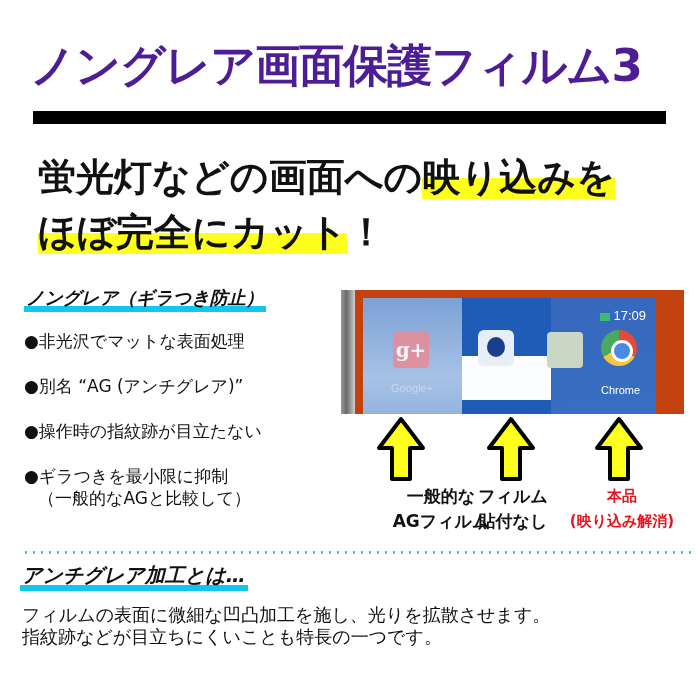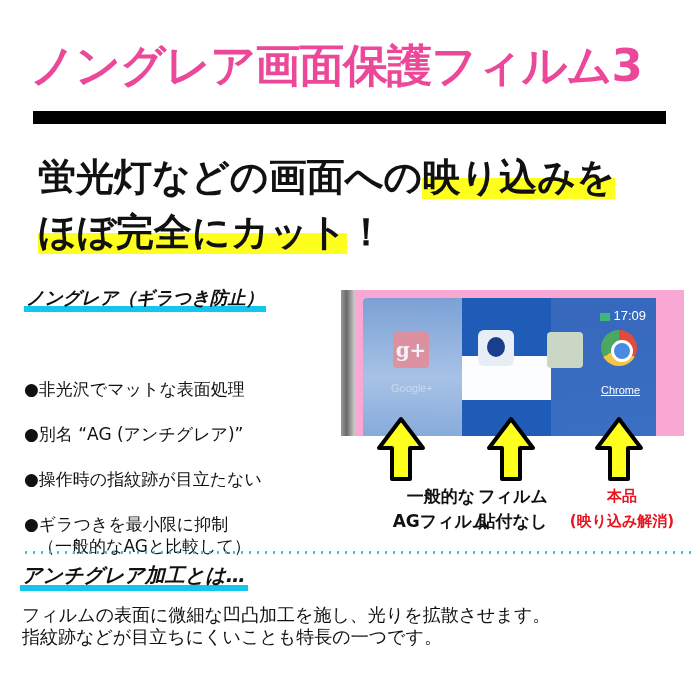--- a/index.html
+++ b/index.html
@@ -2,48 +2,48 @@
 <html><head>
 <meta charset="utf-8">
 <style>
   * { box-sizing: border-box; margin: 0; padding: 0; }
   html, body { width: 700px; height: 700px; background: #ffffff; overflow: hidden; }
   body { position: relative; font-family: "DejaVu Sans", "Liberation Sans", sans-serif; color: #111; }
 
   .title {
     position: absolute; left: 30px; top: 36px; width: 650px;
     font-size: 45px; font-weight: bold; letter-spacing: -1px; white-space: nowrap;
-    color: #ec4899;
+    color: #4c1d95;
   }
   .title-rule {
     position: absolute; left: 33px; top: 111px; width: 633px; height: 13px; background: #000;
   }
 
   .headline {
     position: absolute; left: 38px; top: 150px; width: 640px;
     font-size: 38px; font-weight: bold; line-height: 55px; color: #111; white-space: nowrap;
   }
   .hl { background: linear-gradient(to bottom, transparent 52%, #ffff1e 52%, #ffff1e 100%); }
 
   .sub-heading {
     position: absolute; font-size: 18px; font-weight: bold; font-style: italic; color: #111;
     white-space: nowrap; padding: 0 2px 2px 2px;
     background: linear-gradient(to bottom, transparent 78%, #12c6ec 78%, #12c6ec 100%);
   }
   .sh1 { left: 24px; top: 286px; }
   .sh2 { left: 20px; top: 562px; font-size: 20px; }
 
-  .bullets { position: absolute; left: 24px; top: 330px; width: 310px; margin-top: 48px; }
+  .bullets { position: absolute; left: 24px; top: 330px; width: 310px; }
   .bullet { font-size: 17px; color: #111; height: 45px; line-height: 22px; white-space: nowrap; }
   .bullet .sub { display: block; padding-left: 14px; }
 
   
   .photo {
-    position: absolute; left: 341px; top: 290px; width: 343px; height: 146px;
-    background: #f9a8d4; overflow: hidden;
+    position: absolute; left: 341px; top: 290px; width: 343px; height: 124px;
+    background: #c2410c; overflow: hidden;
   }
   .bezel { position: absolute; left: 0; top: 0; width: 14px; height: 168px;
     background: linear-gradient(to right, #9a9a9a, #6a6a6a 40%, #cfcfcf); }
   .screen {
     position: absolute; left: 22px; top: 8px; width: 293px; height: 160px;
     background: linear-gradient(160deg, #2a5fb4, #2c62b8 60%, #3a74c6);
     border-radius: 4px 8px 0 0;
   }
   .panel-ag { position: absolute; left: 0; top: 0; width: 99px; height: 160px;
     background: linear-gradient(180deg, rgba(190,215,240,0.55), rgba(220,235,250,0.7) 50%, rgba(200,225,245,0.5)); }
@@ -56,21 +56,21 @@
   .app-icon { position: absolute; width: 36px; height: 36px; border-radius: 4px; }
   .gplus { left: 30px; top: 34px; background: #e98b95; color: #fff; font: bold 20px "DejaVu Serif", serif; text-align: center; line-height: 36px; opacity: .85; }
   .camera { left: 115px; top: 32px; background: #e8eef6; border-radius: 6px; }
   .camera::after { content: ""; position: absolute; left: 9px; top: 7px; width: 18px; height: 20px; border-radius: 50%; background: #1a3e8c; }
   .maps { left: 184px; top: 34px; background: #cbd7c5; }
   .chrome { left: 238px; top: 32px; width: 36px; height: 36px; border-radius: 50%;
     background: conic-gradient(#e24a3b 0 120deg, #f4c542 120deg 240deg, #4aa860 240deg 360deg); }
   .chrome::after { content: ""; position: absolute; left: 10px; top: 10px; width: 16px; height: 16px; border-radius: 50%; background: #4a8ae0; border: 3px solid #fff; }
   .app-label { position: absolute; font-size: 11px; color: #fff; font-family: "Liberation Sans", sans-serif; }
   .lbl-google { left: 28px; top: 84px; opacity: .4; }
-  .lbl-chrome { left: 238px; top: 86px; text-decoration: underline; }
+  .lbl-chrome { left: 238px; top: 86px; }
 
   .arrow { position: absolute; width: 50px; height: 66px; }
   .arrow svg { width: 50px; height: 66px; }
   .a1 { left: 376px; top: 416px; }
   .a2 { left: 486px; top: 416px; }
   .a3 { left: 594px; top: 416px; }
 
   .caption { position: absolute; top: 484px; font-size: 17px; font-weight: bold; text-align: center; line-height: 25px; white-space: nowrap; }
   .c1 { left: 346px; width: 110px; color: #111; margin-left: 40px; }
   .c2 { left: 458px; width: 110px; color: #111; }

